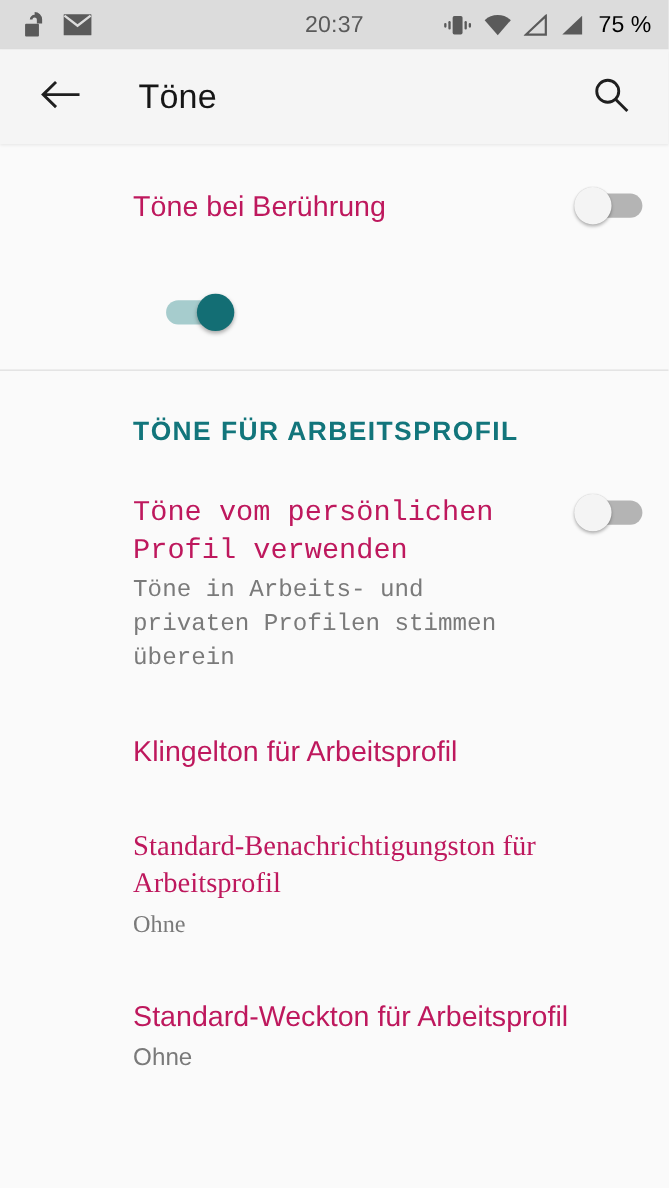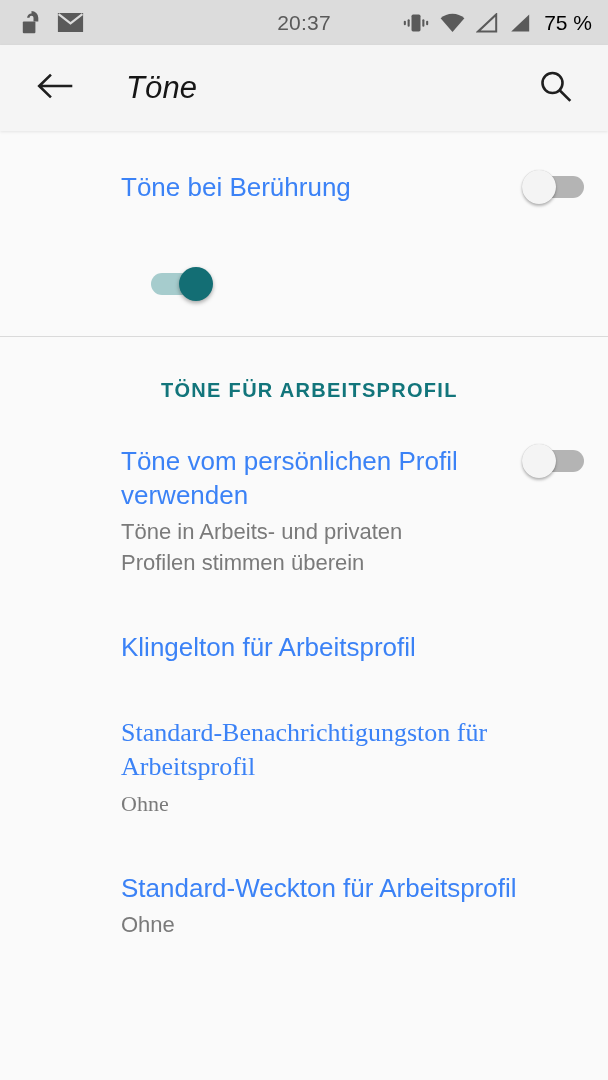--- a/index.html
+++ b/index.html
@@ -84,21 +84,20 @@
     display: flex; align-items: center; justify-content: center;
     cursor: pointer;
     flex: 0 0 auto;
   }
   .toolbar-title {
     font-size: 31px;
     color: #161616;
     margin-left: 44px;
     white-space: nowrap;
     letter-spacing: 0.1px;
-    font-style: italic;
   }
   .search-btn {
     margin-left: auto;
     width: 54px; height: 54px;
     display: flex; align-items: center; justify-content: center;
     cursor: pointer;
   }
 
   
   .content {
@@ -111,21 +110,21 @@
   .pref {
     display: flex;
     align-items: flex-start;
     padding: 0 24px 0 121px;
     position: relative;
   }
   .pref-text { flex: 1 1 auto; min-width: 0; padding-right: 12px; }
   .pref-title {
     font-size: 26px;
     line-height: 34px;
-    color: #3b82f6;
+    color: #be185d;
     font-weight: normal;
   }
   .pref-summary {
     font-size: 22px;
     line-height: 31px;
     color: #7a7a7a;
     margin-top: 4px;
   }
   .pref-control {
     flex: 0 0 auto;
@@ -174,34 +173,33 @@
   }
 
   .divider {
     height: 1px;
     background: #dadada;
     width: 100%;
   }
 
   .section-header {
     padding: 0 24px 0 121px;
-    font-size: 20px;
+    font-size: 24px;
     letter-spacing: 1.3px;
     color: #12757b;
     font-weight: bold;
     text-transform: uppercase;
-    margin-left: 40px;
   }
 
   
   .row-touch-sounds  { margin-top: 26px; min-height: 60px; align-items: center; }
   .row-vibration     { margin-top: 50px; }
   .sep-1             { margin-top: 35px; }
   .section-work      { margin-top: 42px; }
-  .row-personal      { margin-top: 42px; }
+  .row-personal      { margin-top: 42px; font-family: Liberation Mono, monospace; }
   .row-ringtone      { margin-top: 52px; }
   .row-notification  { margin-top: 52px; font-family: Liberation Serif, serif; }
   .row-alarm         { margin-top: 52px; }
 </style>
 </head>
 <body>
 
 <div class="phone">
 
   <div class="status-bar">

